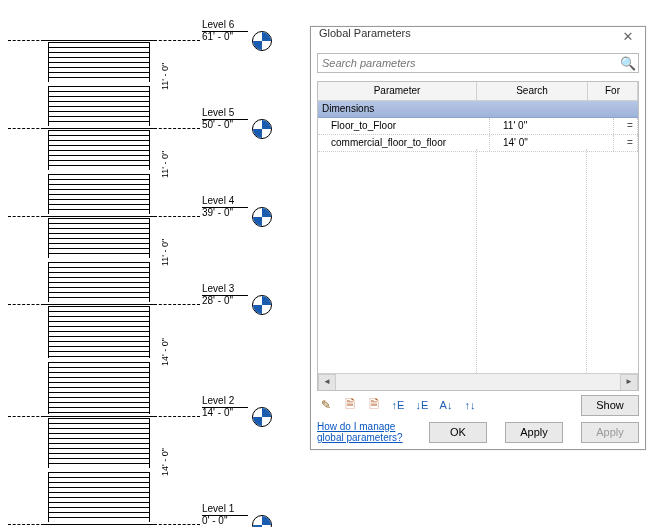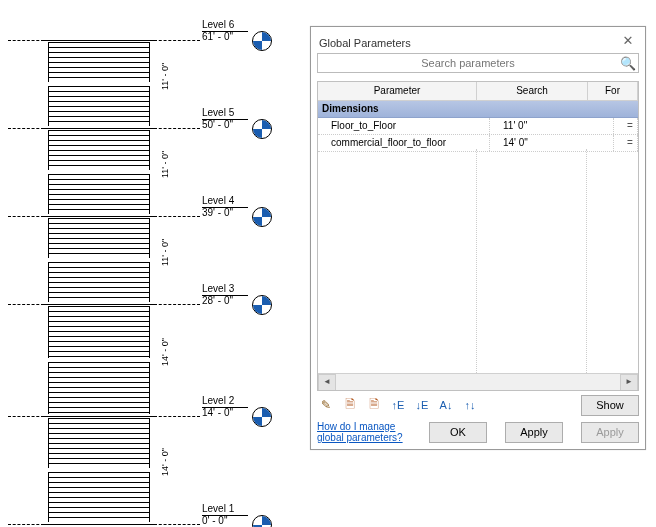--- a/index.html
+++ b/index.html
@@ -125,21 +125,21 @@
     border: 1px solid #999;
     background: #fff;
     box-shadow: 0 0 1px rgba(0,0,0,0.2);
     display: flex;
     flex-direction: column;
   }
 
   .dlg-titlebar {
     height: 22px;
     display: flex;
-    align-items: flex-end;
+    align-items: flex-start;
     padding: 0 6px 0 8px;
     font-size: 11px;
     color: #333;
   }
   .dlg-titlebar .title { flex: 1; }
   .dlg-close {
     width: 22px;
     height: 18px;
     display: flex;
     align-items: center;
@@ -160,22 +160,22 @@
     display: flex;
     align-items: center;
   }
   .dlg-search input {
     flex: 1;
     border: none;
     outline: none;
     font: inherit;
     padding: 0 4px;
     color: #888;
+    font-style: italic;
     background: transparent;
-    text-align: center;
   }
   .dlg-search .mag {
     width: 20px;
     text-align: center;
     color: #1a5db0;
     font-size: 13px;
   }
 
   .dlg-grid-wrap {
     flex: 1;
@@ -204,21 +204,21 @@
 
   .grid-body {
     flex: 1;
     position: relative;
     font-size: 10px;
   }
   .grid-group {
     height: 16px;
     line-height: 16px;
     padding-left: 4px;
-    font-weight: bold;
+    font-weight: normal;
     background: linear-gradient(#b7c6e4, #9fb3da);
     border-bottom: 1px solid #8ea3cc;
     color: #000;
   }
   .grid-row {
     display: flex;
     height: 16px;
     line-height: 16px;
     border-bottom: 1px dotted #ccc;
   }

